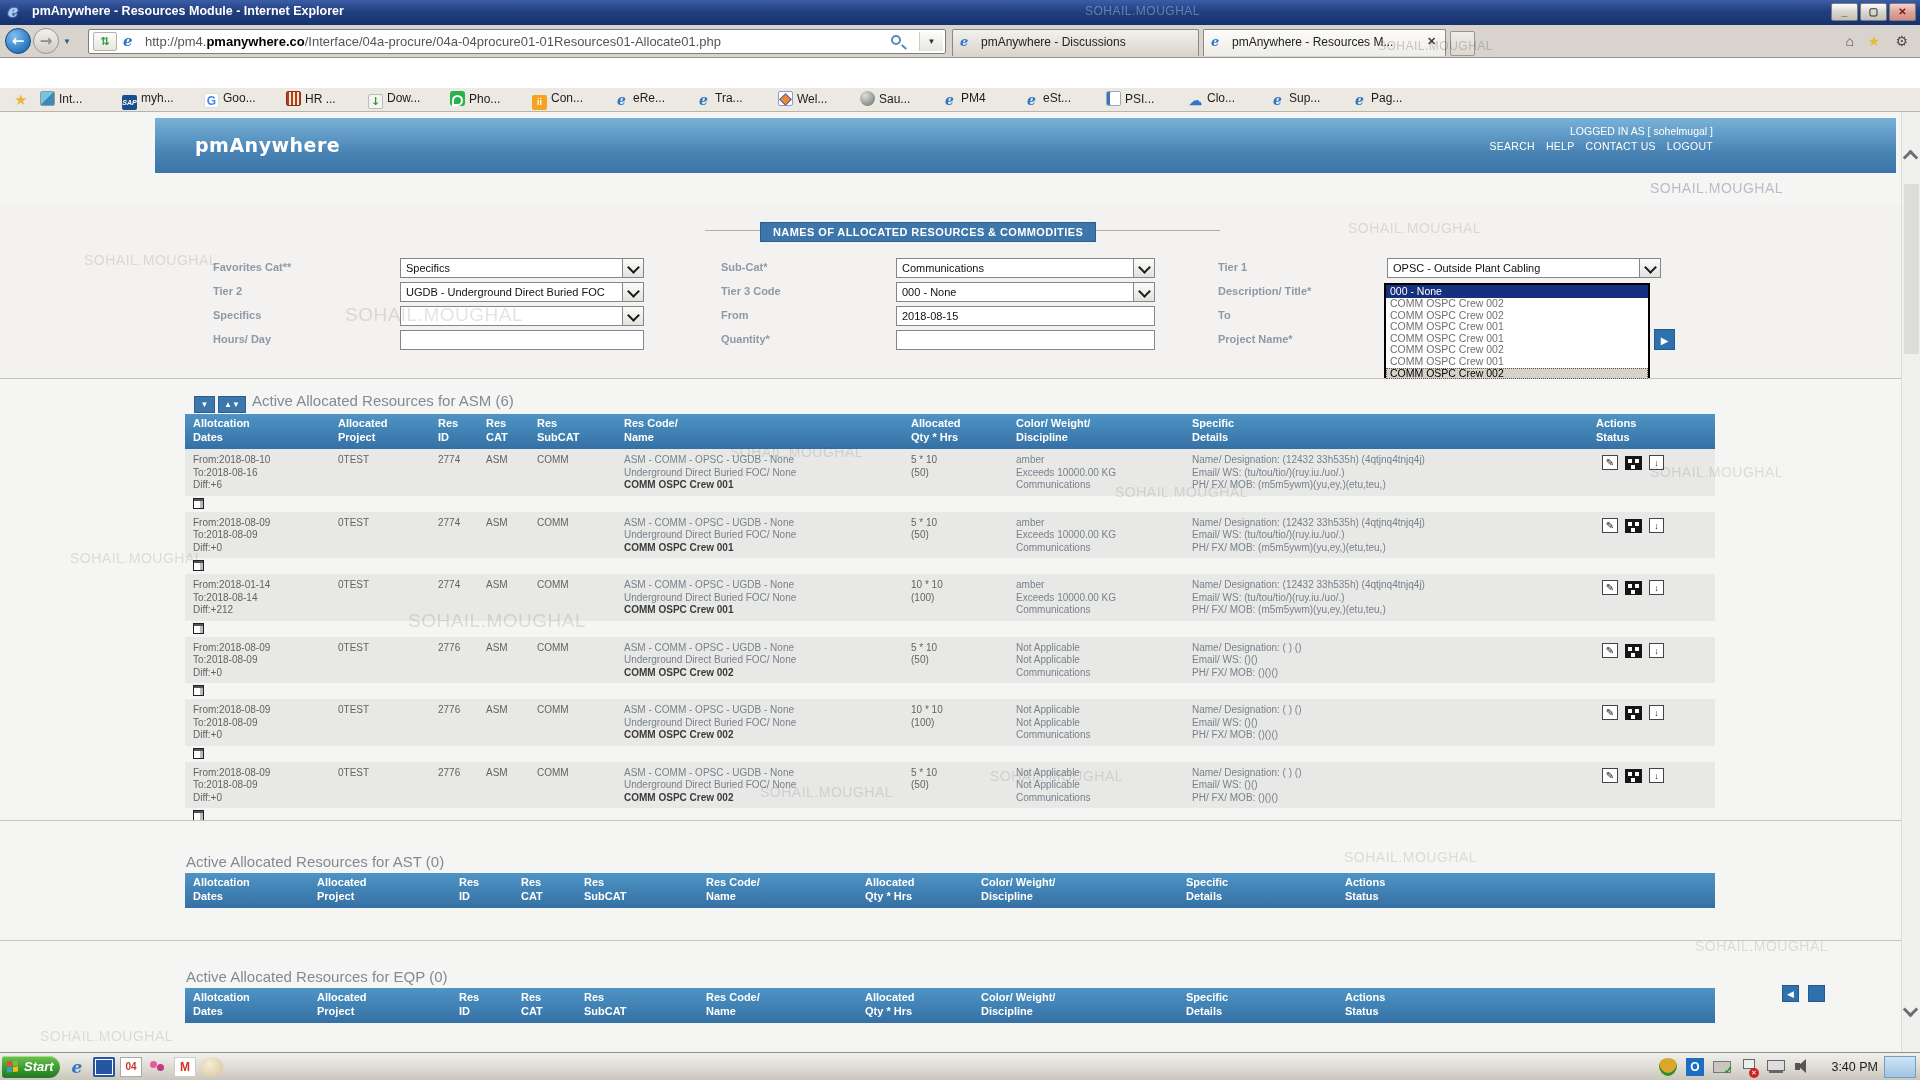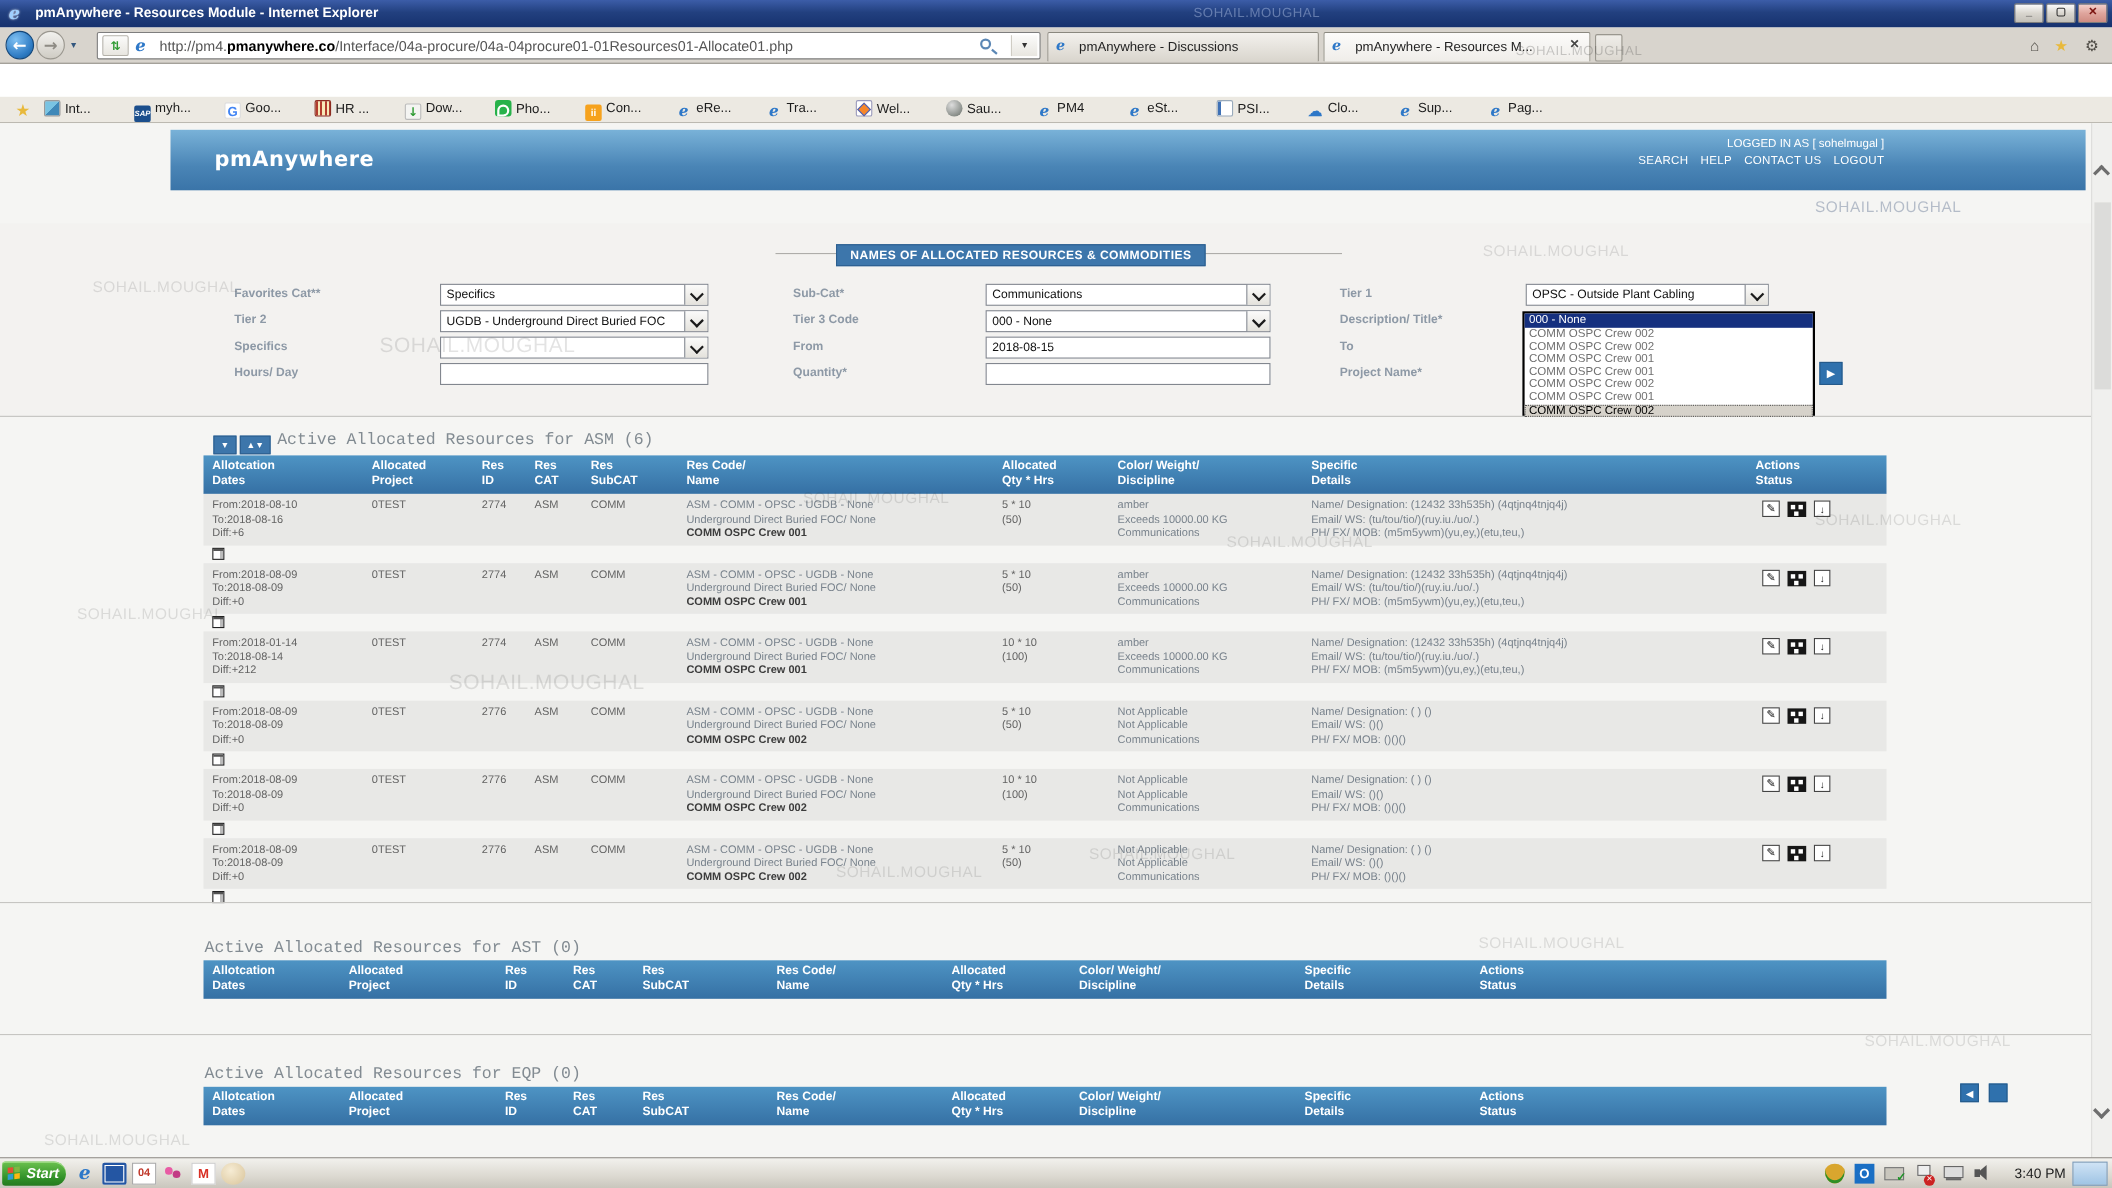--- a/index.html
+++ b/index.html
@@ -95,21 +95,21 @@
   .ddlist{position:absolute;left:1384px;top:80px;width:266px;height:95px;background:#fff;border:2px solid #000;z-index:30;}
   .dd-opt{font-size:10.5px;line-height:11.6px;padding-left:4px;color:#707070;white-space:nowrap;}
   .dd-opt.sel0{background:#15307f;color:#fff;line-height:13px;}
   .dd-opt.hov{background:#d6d2ca;color:#000;outline:1px dotted #555;outline-offset:-1px;}
   .gobtn{position:absolute;left:1654px;top:126px;width:21px;height:21px;background:#2f71ad;color:#fff;
     font-size:10px;line-height:21px;text-align:center;border:1px solid #255a8a;}
 
   
   .sortbox{position:absolute;top:284px;height:17px;background:#3d76ab;color:#fff;border:1px solid #2c5f8f;
     font-size:8px;line-height:15px;text-align:center;}
-  .sec-title{position:absolute;left:252px;font-size:15px;color:#828b92;font-family:Liberation Mono, monospace;}
+  .sec-title{position:absolute;left:252px;font-size:15px;color:#828b92;}
   .sec-title.l185{left:186px;}
   .tbl{position:absolute;left:185px;width:1530px;}
   .thead{background:linear-gradient(#4e94c4,#3570a4);color:#fff;height:35px;}
   .asm-grid{display:grid;grid-template-columns:145px 100px 48px 51px 87px 287px 105px 176px 404px 127px;}
   .sparse-grid{display:grid;grid-template-columns:124px 142px 62px 63px 122px 159px 116px 205px 159px 378px;}
   .hcell{padding:3px 0 0 8px;font-size:11px;font-weight:bold;line-height:13.5px;}
   .t-row{background:#e8e8e6;}
   .t-cell{padding:5px 6px 4px 8px;font-size:10px;line-height:12.5px;color:#636363;white-space:nowrap;}
   .t-cell .muted{color:#78828c;}
   .t-cell .crew{font-weight:bold;color:#3c3c3c;}
@@ -269,21 +269,21 @@
             <span class="v">2018-08-15</span>
           </div>
           <div class="f-label" style="left: 721px; top: 130px;">Quantity*</div>
           <div class="inp" style="left: 896px; top: 127px; width: 259px;">
             <span class="v"></span>
           </div>
           <div class="f-label" style="left: 1218px; top: 58px;">Tier 1</div>
           <div class="f-label" style="left: 1218px; top: 82px;">Description/ Title*</div>
           <div class="f-label" style="left: 1218px; top: 106px;">To</div>
           <div class="f-label" style="left: 1218px; top: 130px;">Project Name*</div>
-          <div class="sel" style="left: 1387px; top: 55px; width: 221px;">
+          <div class="sel" style="left: 1387px; top: 55px; width: 274px;">
             <span class="v">OPSC - Outside Plant Cabling</span>
             <span class="sel-arrow"></span>
           </div>
         </div>
       <div class="ddlist" id="ddlist">
           <div class="dd-opt sel0">000 - None</div>
           <div class="dd-opt">COMM OSPC Crew 002</div>
           <div class="dd-opt">COMM OSPC Crew 002</div>
           <div class="dd-opt">COMM OSPC Crew 001</div>
           <div class="dd-opt">COMM OSPC Crew 001</div>

